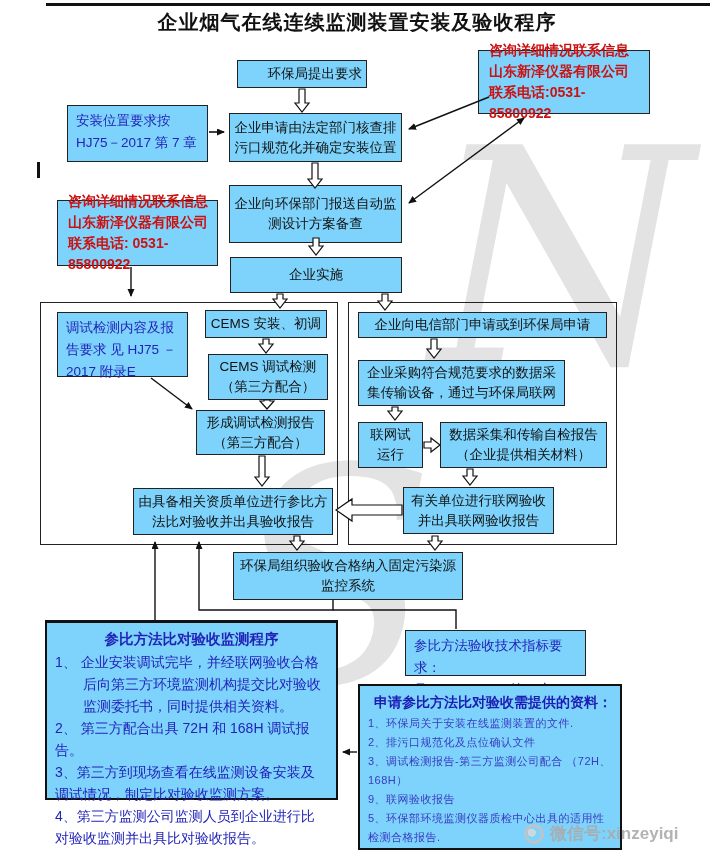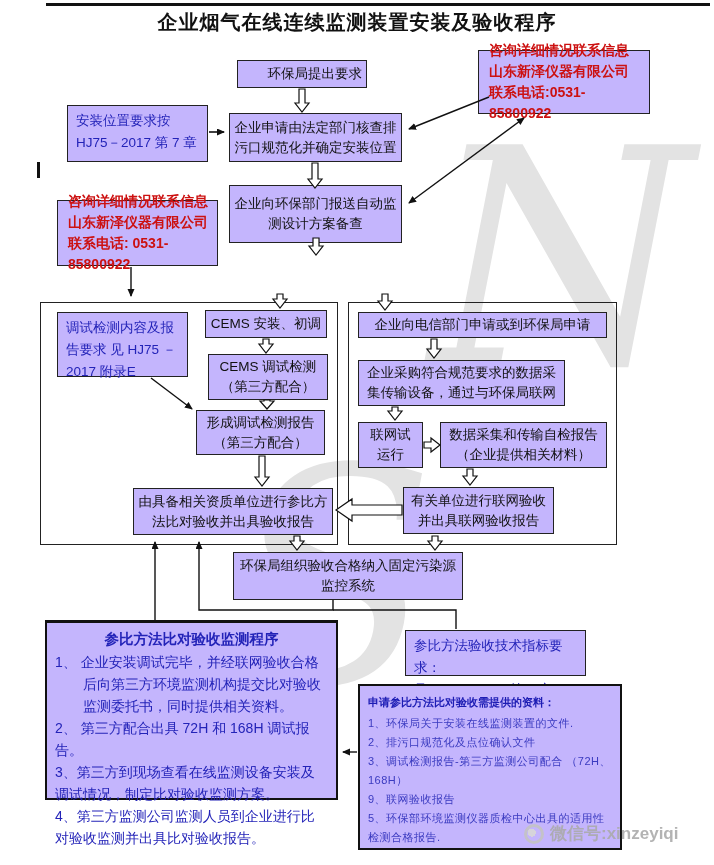--- a/index.html
+++ b/index.html
@@ -4,21 +4,21 @@
 <style>
   html,body{margin:0;padding:0;background:#ffffff;}
   #page{position:relative;width:714px;height:865px;background:#ffffff;overflow:hidden;
         font-family:"Liberation Sans",sans-serif;color:#111;}
   
   .wm{position:absolute;z-index:0;color:#e3e3e3;font-family:"DejaVu Serif",serif;
       font-style:italic;line-height:1;user-select:none;}
   #wm-n{left:430px;top:110px;font-size:300px;}
   #wm-s{left:230px;top:430px;font-size:300px;}
   
-  .box{position:absolute;z-index:2;background:#c4b5fd;border:1px solid #222;
+  .box{position:absolute;z-index:2;background:#7dd3fc;border:1px solid #222;
        box-sizing:border-box;font-size:13.5px;line-height:20px;text-align:center;
        display:flex;flex-direction:column;justify-content:center;padding:2px 4px;}
   .container{position:absolute;z-index:1;border:1px solid #222;box-sizing:border-box;background:transparent;}
   .rednote{color:#cc1111;font-weight:600;text-align:left;padding-left:10px;line-height:21px;font-size:14px;}
   .bluenote{color:#2323b8;text-align:left;line-height:22px;font-size:13.5px;padding:4px 8px;justify-content:flex-start;}
   
   #toprule{position:absolute;left:46px;top:3px;width:664px;height:3px;background:#111;z-index:2;}
   #title{position:absolute;left:0;top:9px;width:714px;text-align:center;font-size:20px;
          font-weight:bold;letter-spacing:1px;z-index:2;}
   #straymark{position:absolute;left:37px;top:162px;width:3px;height:16px;background:#111;z-index:2;}
@@ -43,21 +43,21 @@
   #box-network-accept{left:403px;top:487px;width:151px;height:47px;}
   #box-epa-accept{left:233px;top:552px;width:230px;height:48px;}
   #box-procedure{left:45px;top:620px;width:293px;height:180px;border:2px solid #111;border-top-width:3px;
                  justify-content:flex-start;padding:4px 8px 4px 8px;}
   #box-procedure .ptitle{color:#2323b8;font-weight:bold;font-size:14.5px;text-align:center;line-height:24px;}
   .pitem{color:#2323b8;font-size:14px;line-height:22px;text-align:left;}
   .hang{padding-left:2em;text-indent:-2em;}
   #note-tech-req{left:405px;top:630px;width:181px;height:46px;}
   #box-materials{left:358px;top:684px;width:264px;height:166px;border:2px solid #111;
                  justify-content:flex-start;padding:4px 8px;}
-  #box-materials .mtitle{color:#1d1db4;font-weight:bold;font-size:11px;text-align:left;line-height:24px;}
+  #box-materials .mtitle{color:#1d1db4;font-weight:bold;font-size:14px;text-align:right;line-height:24px;}
   .mitem{color:#3a3ac0;font-size:11px;line-height:19px;text-align:left;letter-spacing:0.5px;}
   
   #wires{position:absolute;left:0;top:0;width:714px;height:865px;z-index:3;pointer-events:none;}
   
   #wechat{position:absolute;left:524px;top:822px;z-index:4;display:flex;align-items:center;gap:6px;
           color:#ababab;font-size:17px;font-weight:bold;opacity:.9;}
   #wechat .icon{width:20px;height:20px;border-radius:50%;border:3px solid #c4c4c4;box-sizing:border-box;
                 background:radial-gradient(circle at 35% 40%, #d8d8d8 0 4px, transparent 4px);}
 </style>
 </head>
@@ -96,20 +96,23 @@
   <div class="box" id="box-report-design">
     <span>企业向环保部门报送自动监测设计方案备查</span>
   </div>
 
   <div class="box rednote" id="box-contact-left">
     <div>咨询详细情况联系信息</div>
     <div>山东新泽仪器有限公司</div>
     <div>联系电话: 0531-85800922</div>
   </div>
 
+  <div class="box" id="box-implement">
+    <span>企业实施</span>
+  </div>
 
   <div class="box bluenote" id="note-debug">
     <span>调试检测内容及报告要求 见 HJ75 －2017 附录E</span>
   </div>
 
   <div class="box" id="box-cems-install">
     <span>CEMS 安装、初调</span>
   </div>
 
   <div class="box" id="box-cems-debug">

